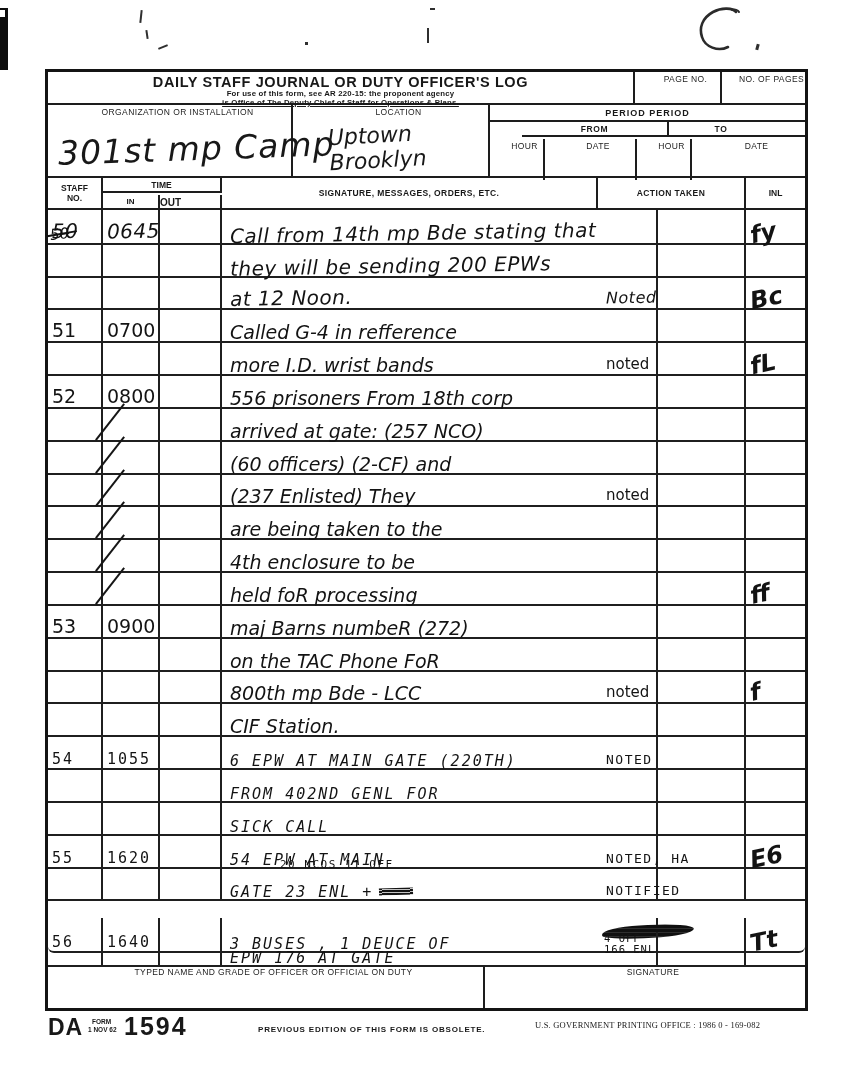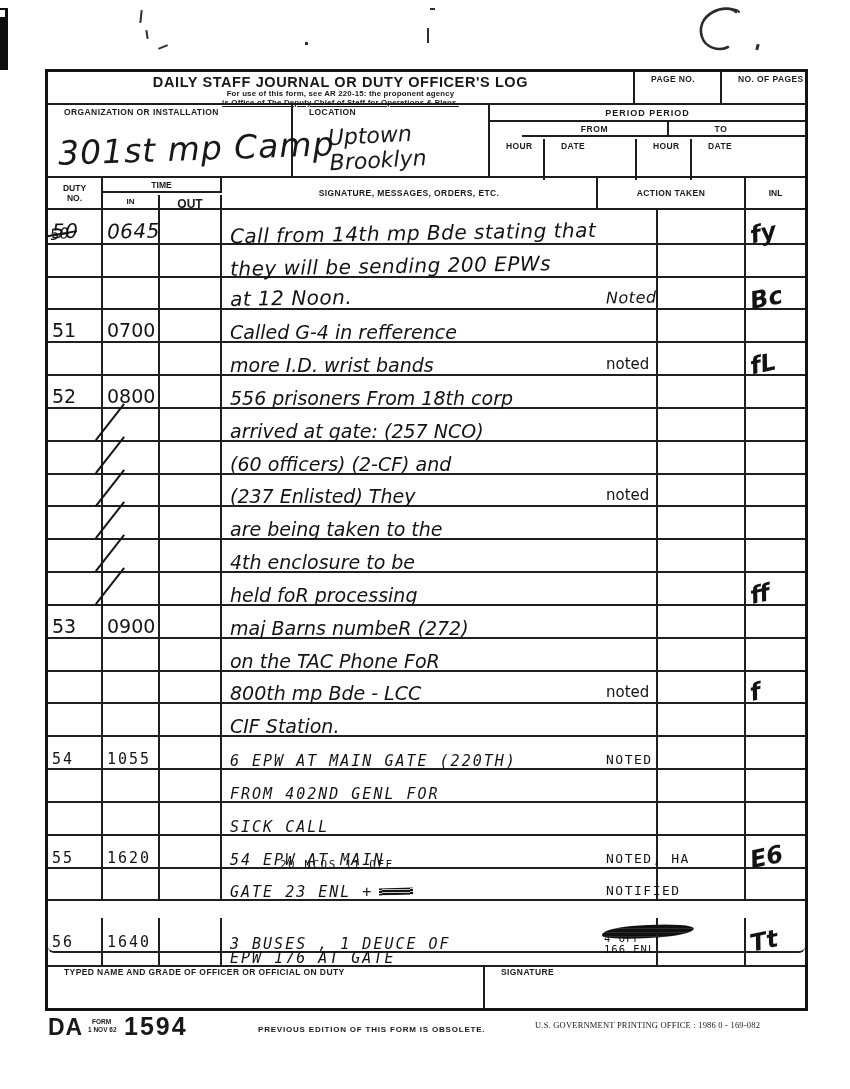--- a/index.html
+++ b/index.html
@@ -10,21 +10,21 @@
   
   .edge-strip{position:absolute;left:0;top:8px;width:8px;height:62px;background:#0d0d0d;}
   .edge-strip .notch{position:absolute;left:0;top:2px;width:5px;height:7px;background:#fff;}
   .stray{position:absolute;background:#2f2f2f;}
   .c-mark{position:absolute;left:692px;top:4px;}
   
   .form{position:absolute;left:48px;top:72px;width:757px;height:936px;}
   .form .outer-border{position:absolute;left:-3px;top:-3px;right:-3px;bottom:-3px;border:3px solid #141414;pointer-events:none;}
   .abs{position:absolute;box-sizing:border-box;}
   .vline{border-right:2px solid #1d1d1d;}
-  .lbl{font-size:8.5px;font-weight:bold;letter-spacing:.4px;color:#1c1c1c;padding:2px 0 0 16px;}
+  .lbl{font-size:8.5px;font-weight:normal;letter-spacing:.4px;color:#1c1c1c;padding:2px 0 0 16px;text-align:center;}
   
   .band-title{left:0;top:0;width:757px;height:33px;border-bottom:2px solid #1d1d1d;}
   .title-cell{left:0;top:0;width:587px;height:33px;text-align:center;}
   .title-main{font-size:14.5px;font-weight:bold;letter-spacing:.6px;margin-top:2px;}
   .title-sub{font-size:7.8px;font-weight:bold;line-height:8.5px;letter-spacing:.2px;}
   .pageno-cell{left:587px;top:0;width:87px;height:33px;}
   .pages-cell{left:674px;top:0;width:83px;height:33px;border-right:none;}
   .band2{left:0;top:33px;width:757px;height:73px;border-bottom:2px solid #1d1d1d;}
   .org-cell{left:0;top:0;width:245px;height:73px;}
   .loc-cell{left:245px;top:0;width:197px;height:73px;}
@@ -36,21 +36,21 @@
   .hd{height:41px;font-size:8px;font-weight:bold;}
   .fh{left:0;top:34px;width:55px;}
   .fd{left:55px;top:34px;width:92px;}
   .th{left:147px;top:34px;width:55px;}
   .td{left:202px;top:34px;width:113px;border-right:none;}
   
   .colhdr{left:0;top:106px;width:757px;height:32px;border-bottom:2px solid #1d1d1d;font-weight:bold;}
   .ch-item{left:0;top:0;width:55px;height:32px;text-align:center;font-size:8.5px;line-height:10px;padding-top:5px;}
   .ch-time{left:55px;top:0;width:119px;height:15px;text-align:center;font-size:8.5px;border-bottom:2px solid #1d1d1d;padding-top:2px;}
   .ch-in{left:55px;top:17px;width:57px;height:15px;text-align:center;font-size:8px;padding-top:2px;}
-  .ch-out{left:112px;top:17px;width:62px;height:15px;text-align:center;font-size:12px;padding-top:2px;}
+  .ch-out{left:112px;top:17px;width:62px;height:15px;text-align:left;font-size:10px;padding-top:2px;}
   .ch-inc{left:174px;top:0;width:376px;height:32px;text-align:center;font-size:8.5px;letter-spacing:.4px;line-height:30px;}
   .ch-act{left:550px;top:0;width:148px;height:32px;text-align:center;font-size:8.5px;letter-spacing:.4px;line-height:30px;}
   .ch-inl{left:698px;top:0;width:59px;height:32px;text-align:center;font-size:8.5px;line-height:30px;border-right:none;}
   
   .log-row{position:absolute;left:0;width:757px;border-bottom:2px solid #1f1f1f;}
   .cell{position:absolute;top:0;bottom:0;box-sizing:border-box;border-right:2px solid #1f1f1f;overflow:visible;}
   .c-item{left:0;width:55px;}
   .c-in{left:55px;width:57px;}
   .c-out{left:112px;width:62px;}
   .c-inc{left:174px;width:436px;}
@@ -154,21 +154,21 @@
           <div class="lbl">HOUR</div>
         </div>
       <div class="abs hd td">
           <div class="lbl">DATE</div>
         </div>
     </div>
   </div>
 
   <div class="abs colhdr">
     <div class="abs vline ch-item">
-      <div>DUTY</div>
+      <div>STAFF</div>
       <div>NO.</div>
     </div>
     <div class="abs vline ch-time">TIME</div>
     <div class="abs vline ch-in">IN</div>
     <div class="abs vline ch-out">OUT</div>
     <div class="abs vline ch-inc">SIGNATURE, MESSAGES, ORDERS, ETC.</div>
     <div class="abs vline ch-act">ACTION TAKEN</div>
     <div class="abs ch-inl">INL</div>
   </div>
 

